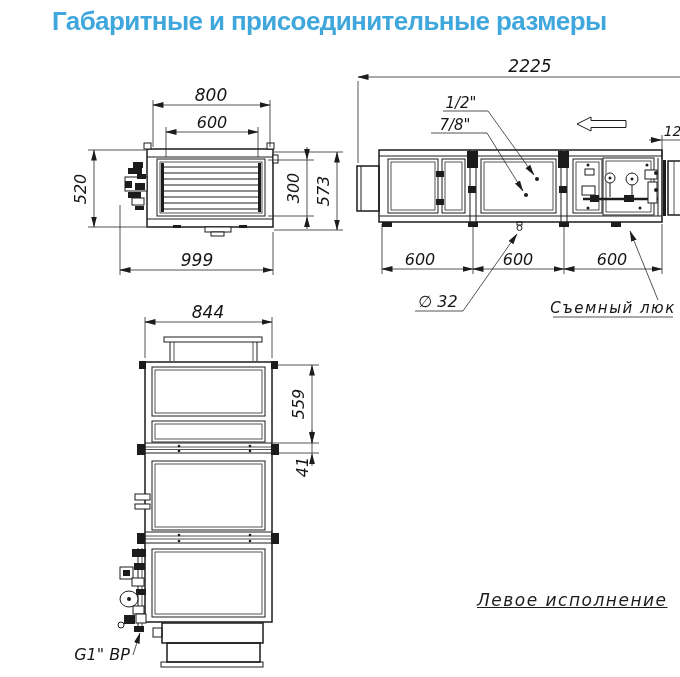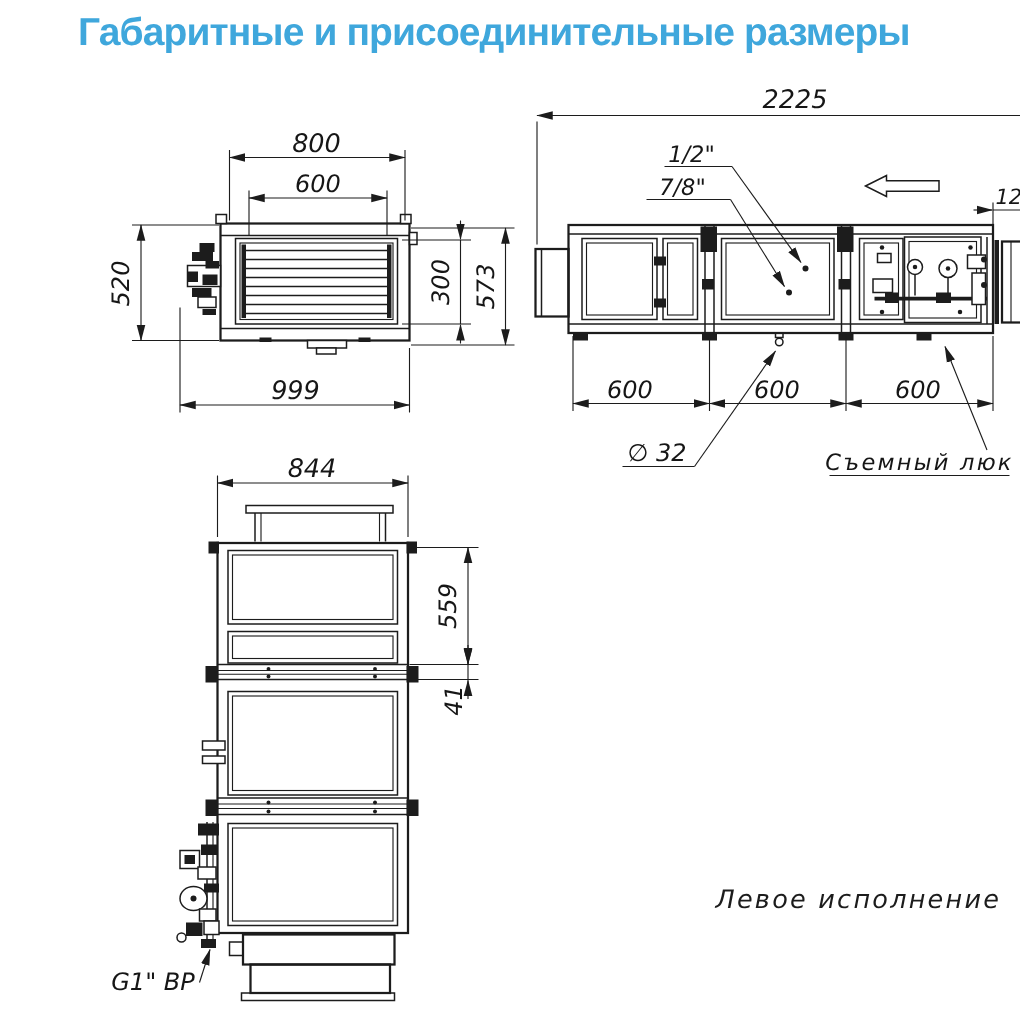--- a/index.html
+++ b/index.html
@@ -1,21 +1,21 @@
 <!DOCTYPE html>
 <html><head>
 <meta charset="utf-8">
 <style>
   html,body{margin:0;padding:0;background:#fff;}
   #page{position:relative;width:680px;height:677px;background:#fff;overflow:hidden;
         font-family:"Liberation Sans",sans-serif;margin-left:40px;}
   #title{position:absolute;left:12px;top:6px;font-size:26px;font-weight:bold;
          letter-spacing:-0.6px;color:#3fa7dc;white-space:nowrap;}
   #note{position:absolute;left:437px;top:590px;font-size:17px;font-style:italic;
-        letter-spacing:1.5px;color:#1c1c1c;font-family:"DejaVu Sans",sans-serif;white-space:nowrap;}
+        letter-spacing:1.5px;color:#1c1c1c;font-family:"DejaVu Sans",sans-serif;white-space:nowrap;text-decoration:underline;}
   svg{position:absolute;left:0;top:0;}
   .ln{fill:none;stroke:#1c1c1c;stroke-width:1.5;}
   .md{fill:none;stroke:#1c1c1c;stroke-width:1;}
   .tn{fill:none;stroke:#1c1c1c;stroke-width:0.75;}
   .blk{fill:#1c1c1c;stroke:none;}
   .wht{fill:#fff;stroke:#1c1c1c;stroke-width:1;}
   text.dim{fill:#161616;font-family:"DejaVu Sans",sans-serif;font-style:italic;font-size:16px;}
   text.big{font-size:17px;}
   text.sm{font-size:14px;}
   text.lbl{font-size:15px;}

